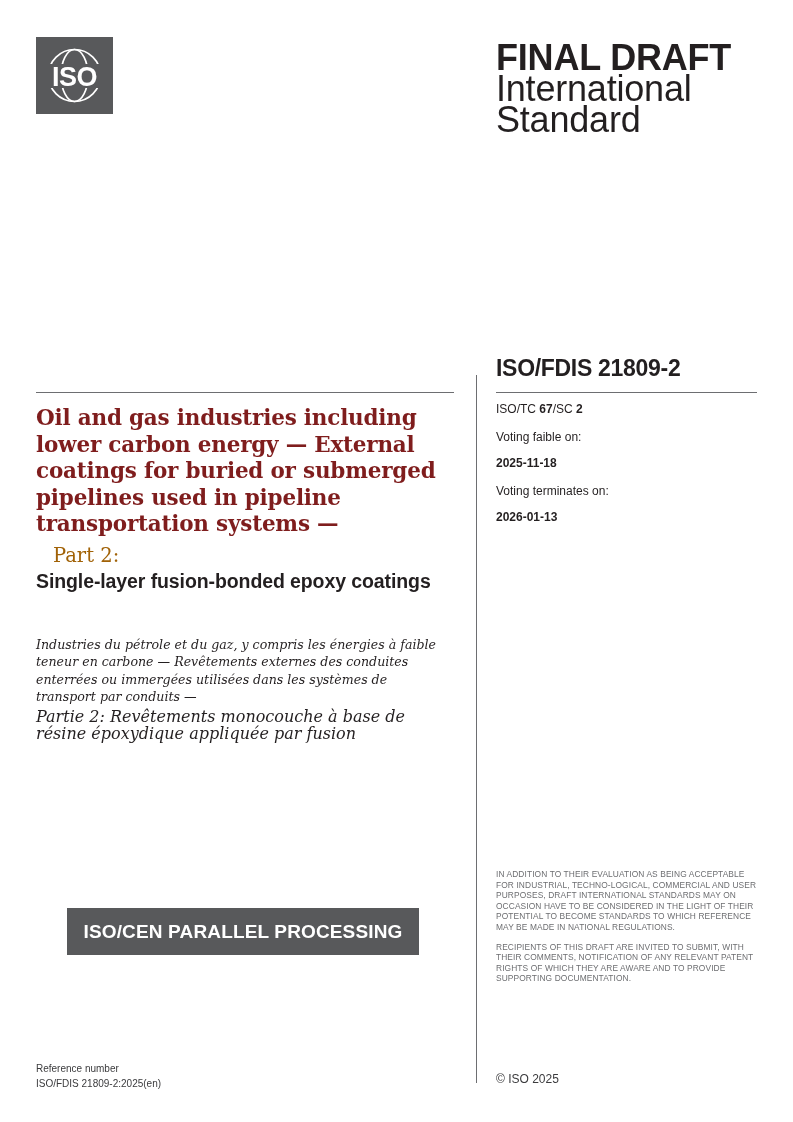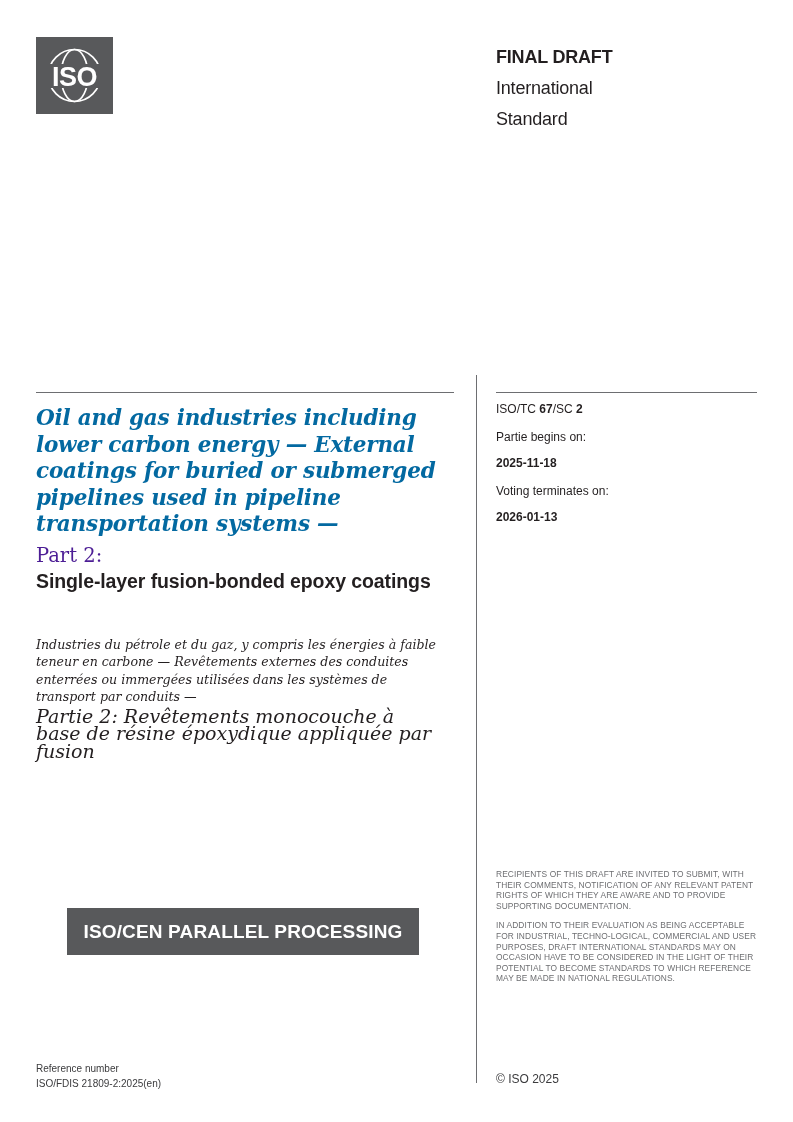--- a/index.html
+++ b/index.html
@@ -31,21 +31,21 @@
     height: 77px;
     background: #58595b;
   }
   .iso-logo svg { display: block; }
 
   .fdis-head {
     position: absolute;
     left: 496px;
     top: 42px;
     width: 290px;
-    font-size: 18px;
+    font-size: 36px;
     line-height: 31px;
     letter-spacing: -0.2px;
     color: #231f20;
   }
   .fdis-head .ln1 { font-weight: bold; }
   .fdis-head .ln2, .fdis-head .ln3 { font-weight: normal; }
 
   
   .std-number {
     position: absolute;
@@ -87,33 +87,32 @@
   .title-main {
     position: absolute;
     left: 36px;
     top: 405px;
     width: 410px;
     font-family: "DejaVu Serif", "Liberation Serif", serif;
     font-weight: bold;
     font-size: 21.5px;
     line-height: 26.5px;
     letter-spacing: -0.2px;
-    color: #0369a1;
-    font-style: italic;
+    color: #7f1d1d;
   }
   .part-label {
     position: absolute;
-    left: 36px;
+    left: 53px;
     top: 543px;
     width: 410px;
     font-family: "DejaVu Serif", "Liberation Serif", serif;
     font-weight: normal;
     font-size: 19.5px;
     line-height: 25px;
-    color: #4c1d95;
+    color: #a16207;
   }
   .part-title {
     position: absolute;
     left: 36px;
     top: 569px;
     width: 410px;
     font-family: Liberation Sans, sans-serif;
     font-weight: bold;
     font-size: 19.5px;
     line-height: 25px;
@@ -132,21 +131,21 @@
     line-height: 17.4px;
     color: #231f20;
   }
   .part-fr {
     position: absolute;
     left: 36px;
     top: 708px;
     width: 400px;
     font-family: "DejaVu Serif", "Liberation Serif", serif;
     font-style: italic;
-    font-size: 19px;
+    font-size: 16px;
     line-height: 17.4px;
     color: #231f20;
   }
 
   
   .banner {
     position: absolute;
     left: 67px;
     top: 908px;
     width: 352px;
@@ -227,52 +226,53 @@
       <text x="38.5" y="48.5" text-anchor="middle" font-family="'Liberation Sans', sans-serif" font-size="27" font-weight="bold" fill="#ffffff" letter-spacing="-0.5">ISO</text>
     </svg>
   </div>
 
   <div class="fdis-head">
     <div class="ln1">FINAL DRAFT</div>
     <div class="ln2">International</div>
     <div class="ln3">Standard</div>
   </div>
 
+  <div class="std-number">ISO/FDIS 21809-2</div>
 
   <div class="rule-left"></div>
   <div class="rule-right"></div>
   <div class="divider-vert"></div>
 
   <div class="title-main">Oil and gas industries including lower carbon energy — External coatings for buried or submerged pipelines used in pipeline transportation systems —</div>
   <div class="part-label">Part 2:</div>
   <div class="part-title">Single-layer fusion-bonded epoxy coatings</div>
   <div class="title-fr">Industries du pétrole et du gaz, y compris les énergies à faible teneur en carbone — Revêtements externes des conduites enterrées ou immergées utilisées dans les systèmes de transport par conduits —</div>
   <div class="part-fr">Partie 2: Revêtements monocouche à base de résine époxydique appliquée par fusion</div>
 
   <div class="banner">
     <span>ISO/CEN PARALLEL PROCESSING</span>
   </div>
 
   <div class="meta">
     <div class="row">
       <span>ISO/TC </span><b>67</b><span>/SC </span><b>2</b>
     </div>
     <div class="row">
-      <span>Partie begins on:</span>
+      <span>Voting faible on:</span>
       <span class="dateval">2025-11-18</span>
     </div>
     <div class="row">
       <span>Voting terminates on:</span>
       <span class="dateval">2026-01-13</span>
     </div>
   </div>
 
   <div class="notice">
+    <p>IN ADDITION TO THEIR EVALUATION AS BEING ACCEPTABLE FOR INDUSTRIAL, TECHNO-LOGICAL, COMMERCIAL AND USER PURPOSES, DRAFT INTERNATIONAL STANDARDS MAY ON OCCASION HAVE TO BE CONSIDERED IN THE LIGHT OF THEIR POTENTIAL TO BECOME STANDARDS TO WHICH REFERENCE MAY BE MADE IN NATIONAL REGULATIONS.</p>
     <p>RECIPIENTS OF THIS DRAFT ARE INVITED TO SUBMIT, WITH THEIR COMMENTS, NOTIFICATION OF ANY RELEVANT PATENT RIGHTS OF WHICH THEY ARE AWARE AND TO PROVIDE SUPPORTING DOCUMENTATION.</p>
-    <p>IN ADDITION TO THEIR EVALUATION AS BEING ACCEPTABLE FOR INDUSTRIAL, TECHNO-LOGICAL, COMMERCIAL AND USER PURPOSES, DRAFT INTERNATIONAL STANDARDS MAY ON OCCASION HAVE TO BE CONSIDERED IN THE LIGHT OF THEIR POTENTIAL TO BECOME STANDARDS TO WHICH REFERENCE MAY BE MADE IN NATIONAL REGULATIONS.</p>
   </div>
 
   <div class="footer-ref">
     <div>Reference number</div>
     <div>ISO/FDIS 21809-2:2025(en)</div>
   </div>
   <div class="footer-copy">© ISO 2025</div>
 
 </div>
 

